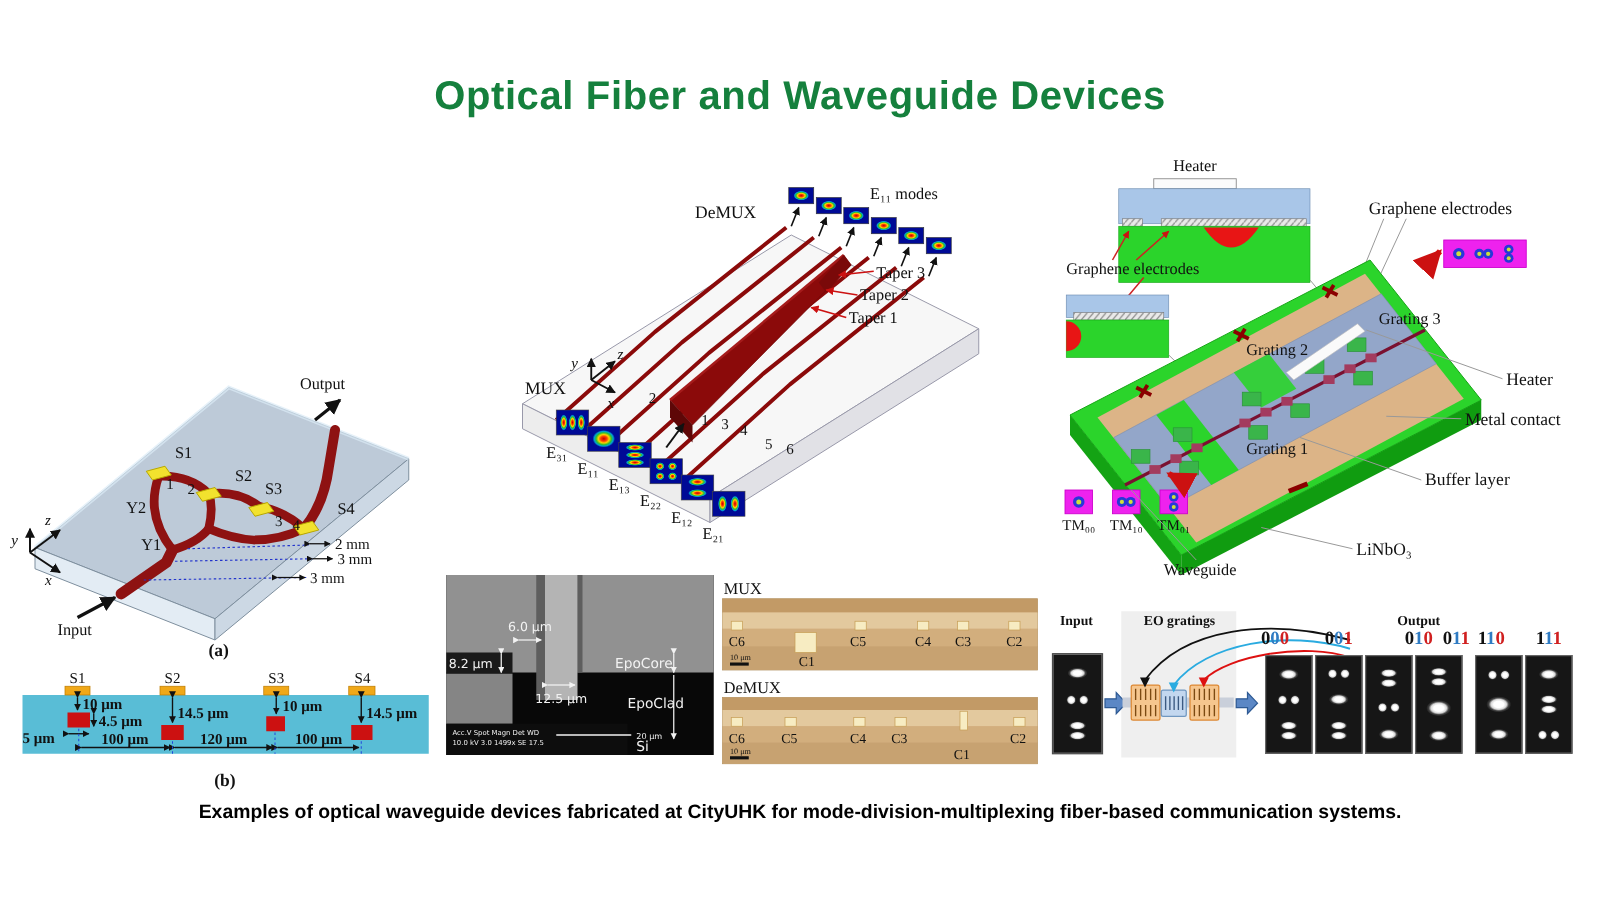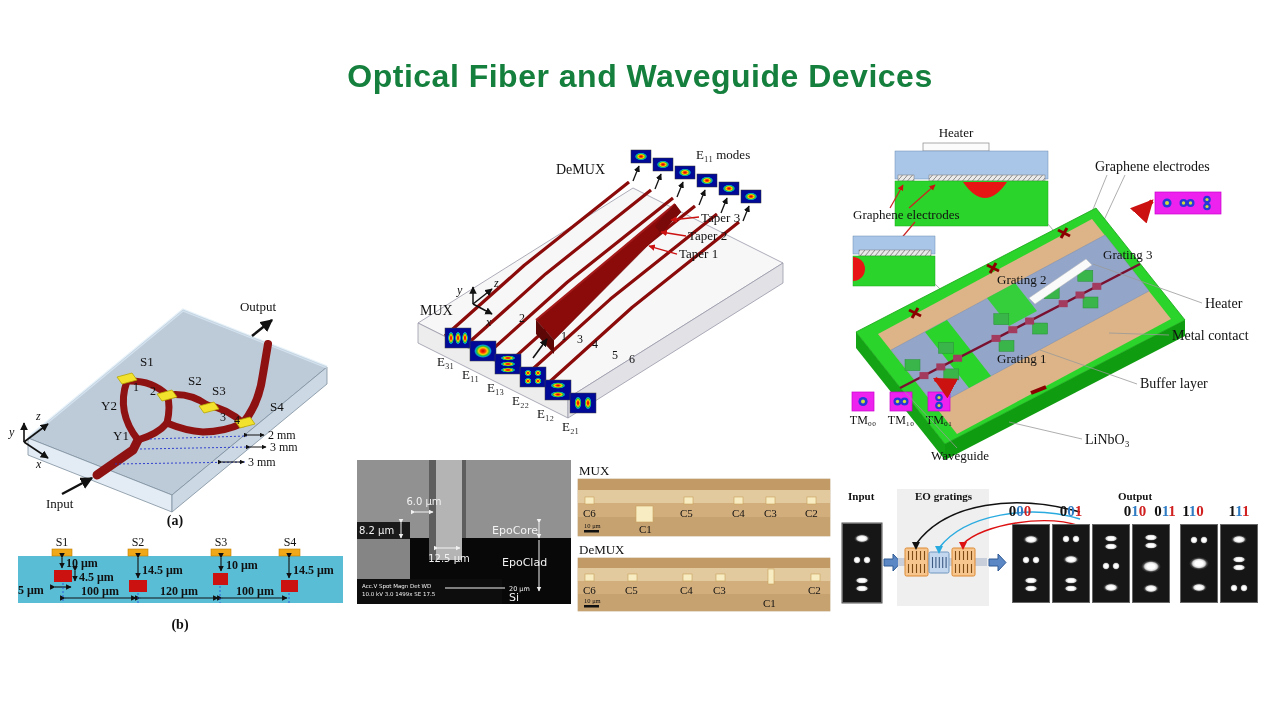--- a/index.html
+++ b/index.html
@@ -616,13 +616,14 @@
             <div class="sell"></div>
           </div>
           <div class="mrow">
             <div class="dot"></div>
             <div class="dot"></div>
           </div>
         </div>
       </div>
   </div>
 
+  <div class="caption">Examples of optical waveguide devices fabricated at CityUHK for mode-division-multiplexing fiber-based communication systems.</div>
 </div>
 
 </body></html>

